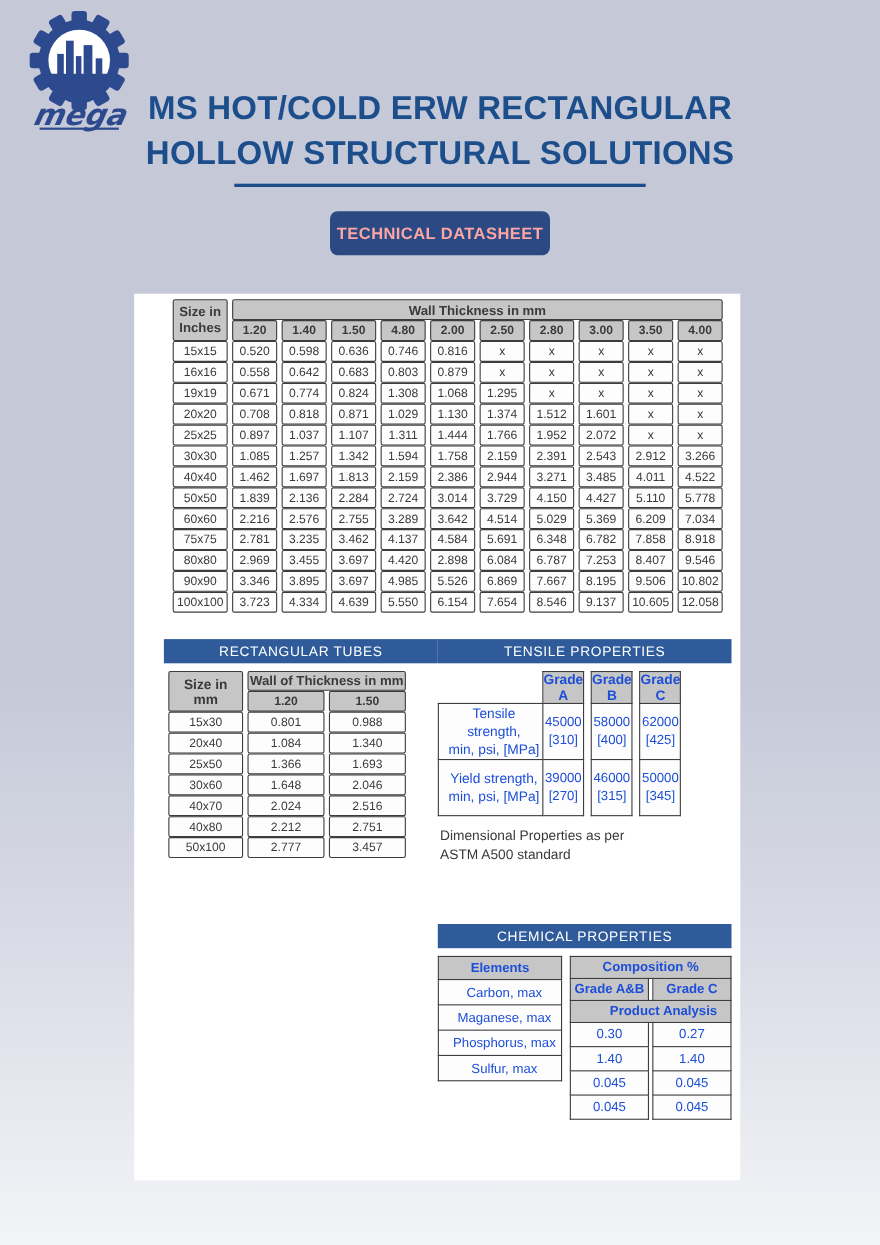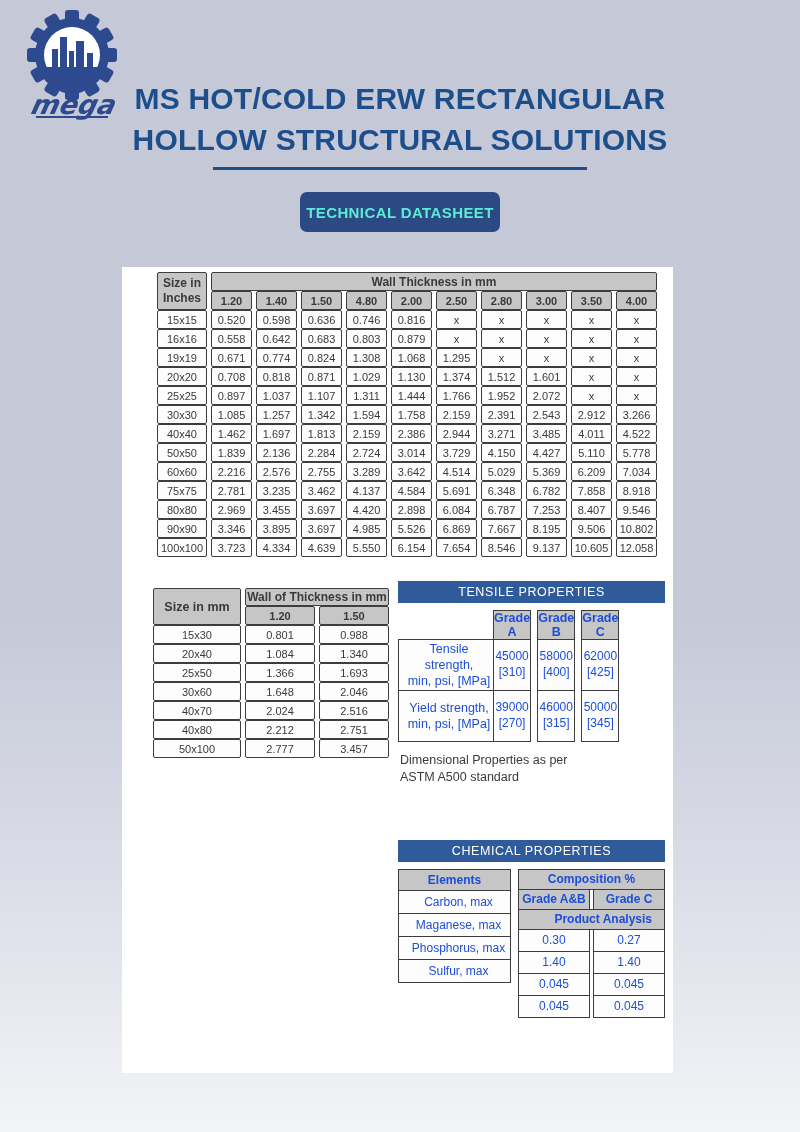--- a/index.html
+++ b/index.html
@@ -11,39 +11,39 @@
     overflow: hidden;
   }
   .logo { position:absolute; left:22px; top:10px; width:100px; height:112px; }
   .title {
     position:absolute; top:78px; left:0; width:800px; text-align:center;
     color:#1d4e8c; font-size:30px; font-weight:bold; line-height:41px; letter-spacing:0.2px;
   }
   .title-rule { position:absolute; top:167px; left:213px; width:374px; border-top:3px solid #1d4e8c; }
   .ds-button {
     position:absolute; top:192px; left:300px; width:200px; height:40px;
-    background:#2b4a84; border-radius:7px; color:#5eead4; font-size:15px; font-weight:bold;
+    background:#2b4a84; border-radius:7px; color:#fca5a5; font-size:15px; font-weight:bold;
     display:flex; align-items:center; justify-content:center; letter-spacing:0.4px; cursor:pointer;
     border:none;
   }
   .panel { position:absolute; top:267px; left:122px; width:551px; height:806px; background:#ffffff; }
   .panel-inner { padding:5px 8px 0 27px; }
 
   
   table.boxed { border-collapse:separate; border-spacing:4px 0; margin:0 auto; }
   table.boxed td {
     border:1.5px solid #3d3d3d; border-radius:2px; background:#fdfdfd;
     font-size:11px; color:#3a3a3a; text-align:center; vertical-align:middle; padding:0 1px;
   }
   table.boxed td.hdr { background:#c6c6c6; font-weight:bold; }
   .main-tbl td.size  { width:50px; height:19px; }
   .main-tbl td.val   { width:41px; height:19px; }
   .main-tbl td.group { height:19px; font-size:12px; }
   .main-tbl td.corner{ font-size:12px; line-height:1.25; }
-  .rect-tbl td.rsize { width:88px; height:19px; }
+  .rect-tbl td.rsize { width:68px; height:19px; }
   .rect-tbl td.rval  { width:70px; height:19px; }
   .rect-tbl td.rgroup{ height:18px; font-size:12px; }
   .rect-tbl td.rcorner{ font-size:12.5px; }
 
   
   table.coll { border-collapse:collapse; }
   table.coll td {
     border:1.5px solid #3d3d3d; background:#fdfdfd;
     font-size:12px; color:#1d4ed8; text-align:center; vertical-align:middle;
   }
@@ -314,20 +314,21 @@
             <td class="val">9.137</td>
             <td class="val">10.605</td>
             <td class="val">12.058</td>
           </tr>
         </tbody>
     </table>
 
     <div class="two-col">
 
       <div class="col-left">
+        <div class="banner">RECTANGULAR TUBES</div>
         <table class="boxed rect-tbl">
           <tbody>
             <tr>
               <td class="hdr rcorner rsize" rowspan="2">Size in mm</td>
               <td class="hdr rgroup" colspan="2">Wall of Thickness in mm</td>
             </tr>
             <tr>
                 <td class="hdr rval">1.20</td>
                 <td class="hdr rval">1.50</td>
               </tr>

